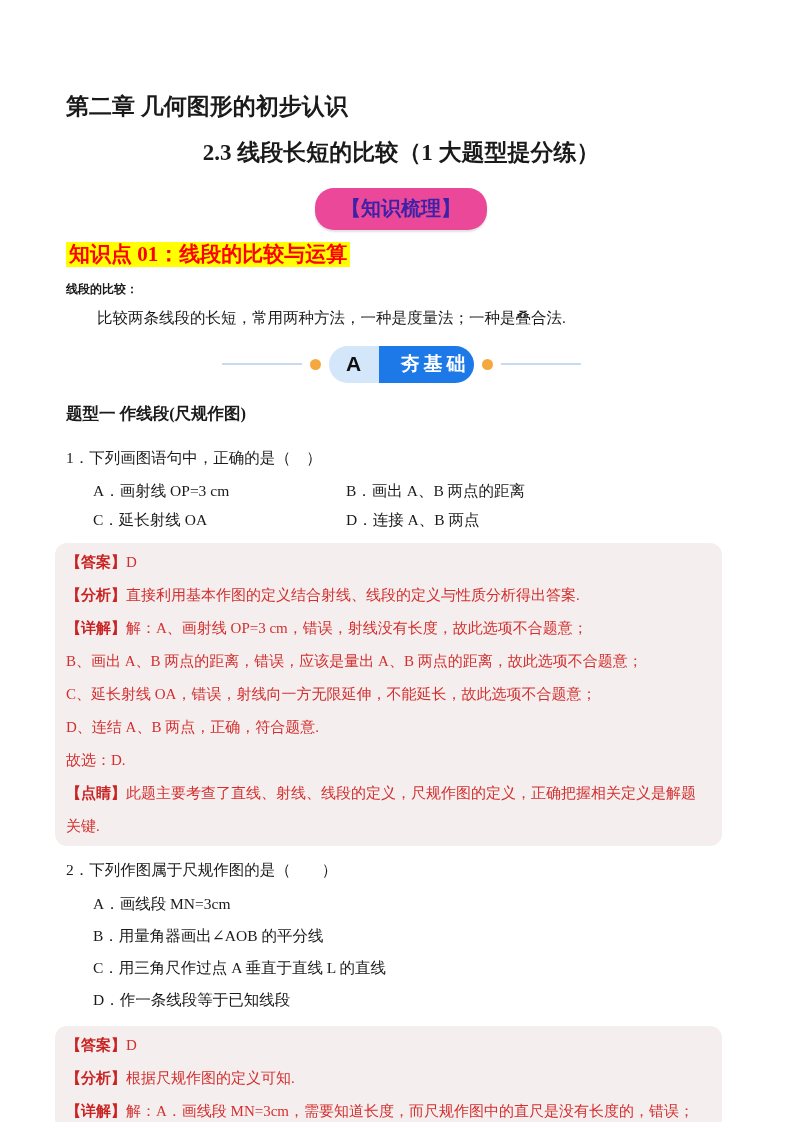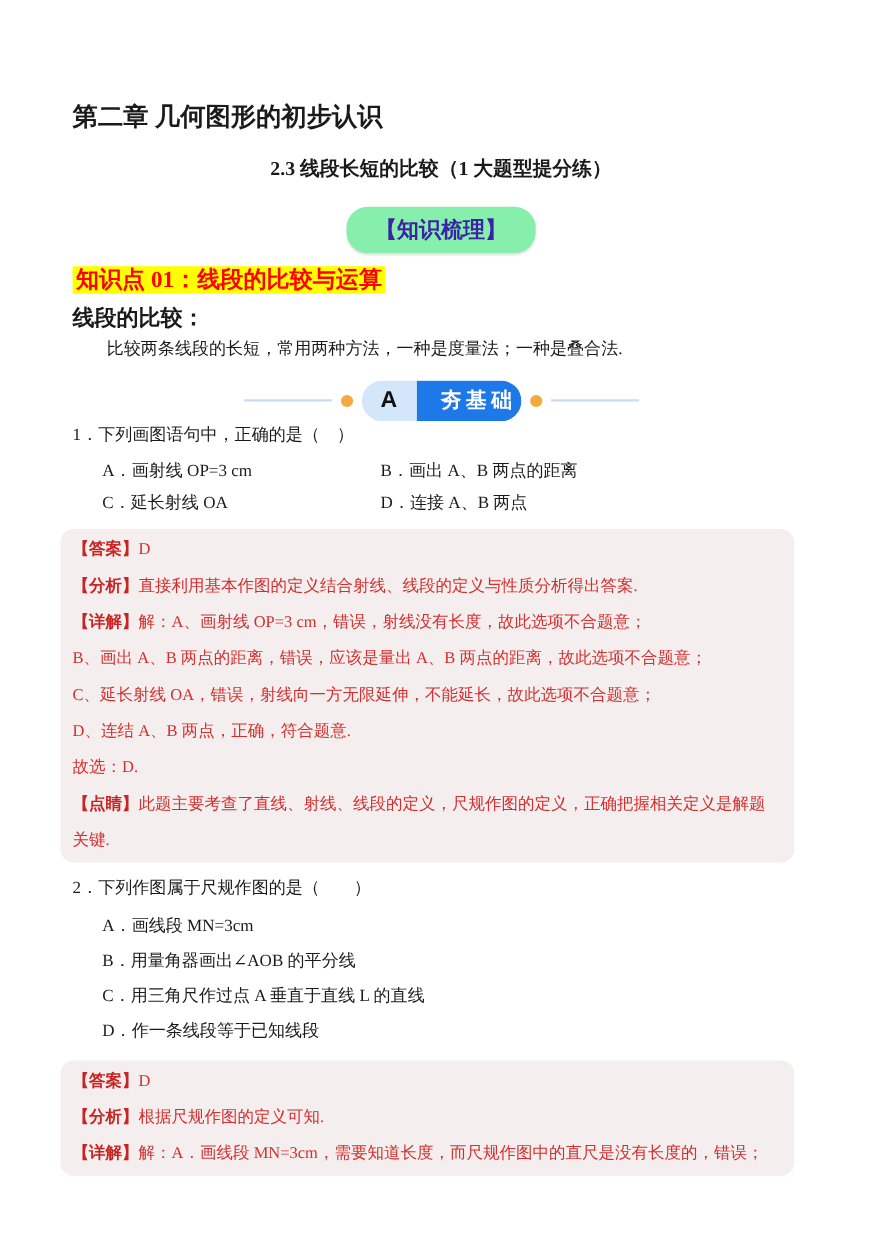--- a/index.html
+++ b/index.html
@@ -16,29 +16,29 @@
     overflow: hidden;
   }
   .title1 {
     text-align: left;
     font-size: 23px;
     font-weight: bold;
     line-height: 30px;
   }
   .title2 {
     text-align: center;
-    font-size: 18px;
+    font-size: 23px;
     font-weight: bold;
     line-height: 28px;
     margin-top: 17px;
   }
   .badge-wrap { text-align: center; margin-top: 21px; }
   .teal-badge {
     display: inline-block;
-    background: #86efac;
+    background: #ec4899;
     color: #3c22a6;
     font-weight: bold;
     font-size: 20px;
     padding: 7px 26px 8px 26px;
     border-radius: 19px;
     box-shadow: 0 2px 2px rgba(0,0,0,0.12);
     font-family: "Liberation Sans", "DejaVu Sans", sans-serif;
   }
   .kp-heading-wrap { margin-top: 12px; }
   .kp-heading {
@@ -47,21 +47,21 @@
     color: #fe0000;
     font-weight: bold;
     font-size: 21px;
     line-height: 23px;
     padding: 1px 3px;
     text-align: right;
   }
   .kp-sub {
     margin-top: 11px;
     font-weight: bold;
-    font-size: 20px;
+    font-size: 12px;
     line-height: 22px;
   }
   .kp-body {
     margin-top: 7px;
     font-size: 15.5px;
     line-height: 22px;
     text-indent: 2em;
   }
   .divider {
     margin-top: 16px;
@@ -101,21 +101,21 @@
     padding: 0 4px 0 22px;
     display: flex; align-items: center; justify-content: center;
   }
   .topic {
     margin-top: 19px;
     font-size: 16.5px;
     font-weight: bold;
     line-height: 24px;
   }
   .stem {
-    margin-top: 1px;
+    margin-top: 20px;
     font-size: 15.5px;
     line-height: 24px;
   }
   .opts2 {
     margin: 6px 0 0 27px;
     display: grid;
     grid-template-columns: 253px 1fr;
   }
   .opts2 .opt { font-size: 15.5px; line-height: 29px; }
   .opts1 { margin: 6px 0 0 27px; }
@@ -156,20 +156,21 @@
     <span class="dline"></span>
     <span class="dot"></span>
     <span class="pill">
       <span class="pill-a">A</span>
       <span class="pill-label">夯基础</span>
     </span>
     <span class="dot"></span>
     <span class="dline"></span>
   </div>
 
+  <h3 class="topic">题型一 作线段(尺规作图)</h3>
 
   <p class="stem">1．下列画图语句中，正确的是（　）</p>
   <div class="opts2">
     <p class="opt">A．画射线 OP=3 cm</p>
     <p class="opt">B．画出 A、B 两点的距离</p>
     <p class="opt">C．延长射线 OA</p>
     <p class="opt">D．连接 A、B 两点</p>
   </div>
 
   <div class="ansblock first">

